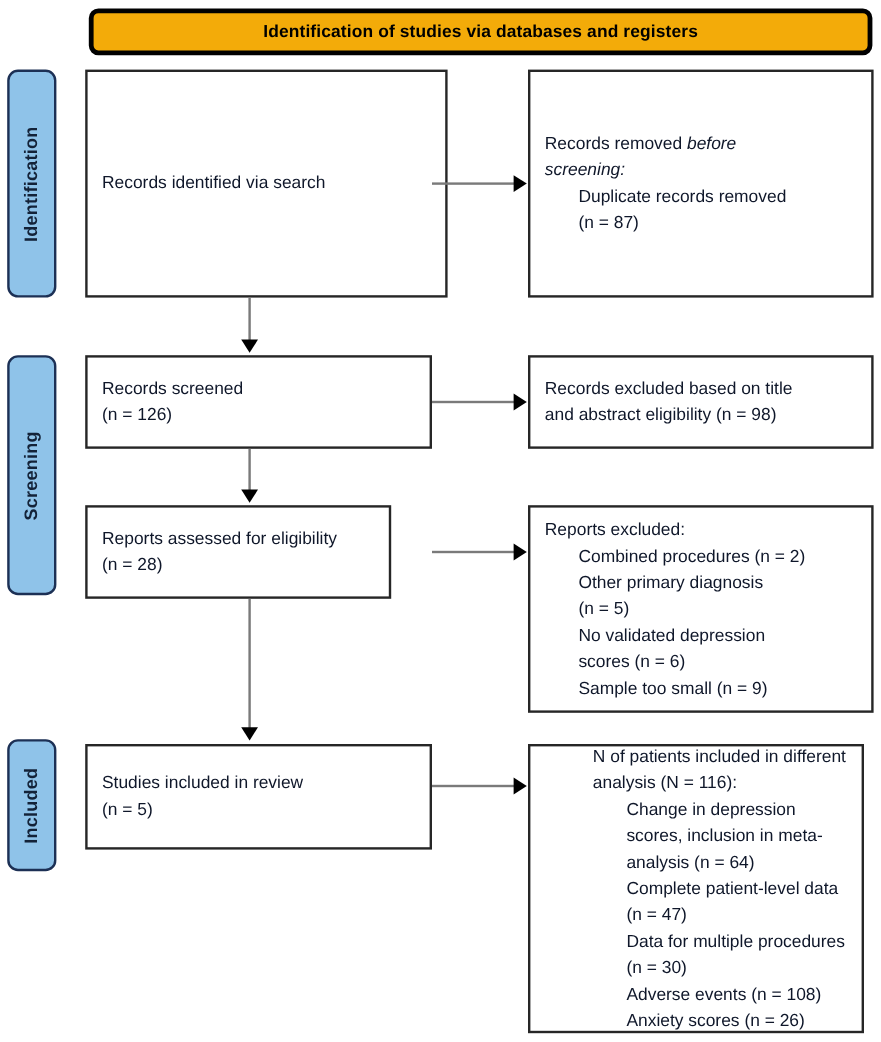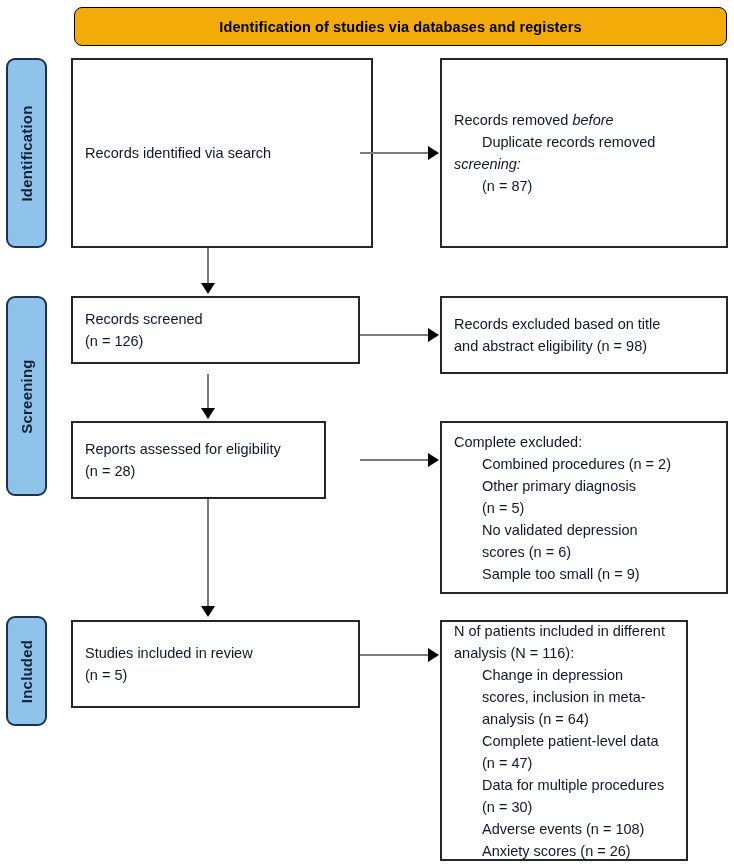--- a/index.html
+++ b/index.html
@@ -23,21 +23,21 @@
   }
 
   
   .banner {
     position: absolute;
     left: 74px;
     top: 7px;
     width: 653px;
     height: 39px;
     background: #F3AB09;
-    border: 1px solid #000000;
+    border: 4px solid #000000;
     border-radius: 8px;
     box-sizing: border-box;
     display: flex;
     align-items: center;
     justify-content: center;
   }
   .banner-text {
     font-size: 14.5px;
     font-weight: bold;
     letter-spacing: 0.1px;
@@ -141,27 +141,27 @@
 
   <div class="fbox" style="left:71px; top:58px; width:302px; height:190px;">
     <div class="inner">
       <div class="line">Records identified via search</div>
     </div>
   </div>
 
   <div class="fbox" style="left:440px; top:58px; width:288px; height:190px;">
     <div class="inner">
       <div class="line"><span>Records removed <em>before</em></span></div>
+      <div class="line ital">screening:</div>
       <div class="line indent">Duplicate records removed</div>
-      <div class="line ital">screening:</div>
       <div class="line indent">(n = 87)</div>
     </div>
   </div>
 
-  <div class="fbox" style="left:71px; top:296px; width:289px; height:68px;">
+  <div class="fbox" style="left:71px; top:296px; width:289px; height:78px;">
     <div class="inner">
       <div class="line">Records screened</div>
       <div class="line">(n = 126)</div>
     </div>
   </div>
 
   <div class="fbox" style="left:440px; top:296px; width:288px; height:78px;">
     <div class="inner">
       <div class="line">Records excluded based on title</div>
       <div class="line">and abstract eligibility (n = 98)</div>
@@ -170,38 +170,38 @@
 
   <div class="fbox" style="left:71px; top:421px; width:255px; height:78px;">
     <div class="inner">
       <div class="line">Reports assessed for eligibility</div>
       <div class="line">(n = 28)</div>
     </div>
   </div>
 
   <div class="fbox" style="left:440px; top:421px; width:288px; height:173px;">
     <div class="inner">
-      <div class="line">Complete excluded:</div>
+      <div class="line">Reports excluded:</div>
       <div class="line indent">Combined procedures (n = 2)</div>
       <div class="line indent">Other primary diagnosis</div>
       <div class="line indent">(n = 5)</div>
       <div class="line indent">No validated depression</div>
       <div class="line indent">scores (n = 6)</div>
       <div class="line indent">Sample too small (n = 9)</div>
     </div>
   </div>
 
   <div class="fbox" style="left:71px; top:620px; width:289px; height:88px;">
     <div class="inner">
       <div class="line">Studies included in review</div>
       <div class="line">(n = 5)</div>
     </div>
   </div>
 
-  <div class="fbox" style="left:440px; top:620px; width:248px; height:241px;">
+  <div class="fbox" style="left:440px; top:620px; width:280px; height:241px;padding-left:40px;">
     <div class="inner">
       <div class="line">N of patients included in different</div>
       <div class="line">analysis (N = 116):</div>
       <div class="line indent">Change in depression</div>
       <div class="line indent">scores, inclusion in meta-</div>
       <div class="line indent">analysis (n = 64)</div>
       <div class="line indent">Complete patient-level data</div>
       <div class="line indent">(n = 47)</div>
       <div class="line indent">Data for multiple procedures</div>
       <div class="line indent">(n = 30)</div>

